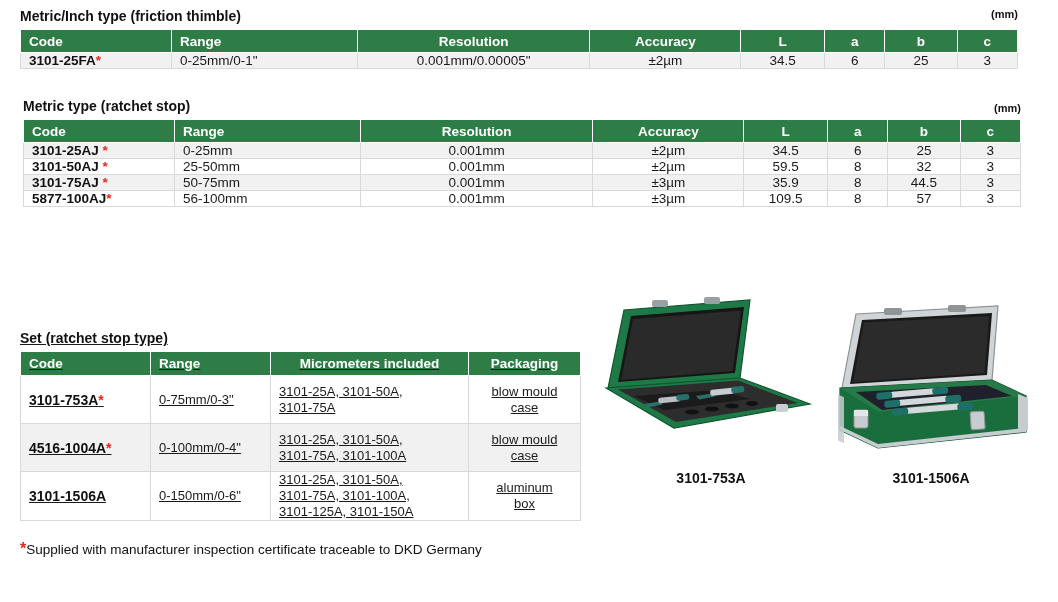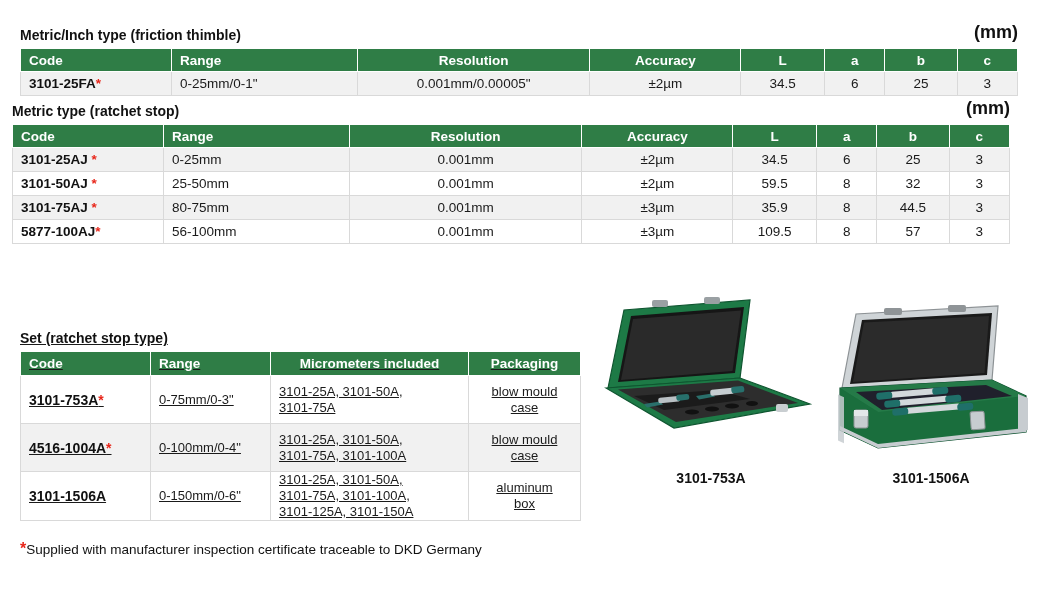--- a/index.html
+++ b/index.html
@@ -14,21 +14,21 @@
     color: #1a1a1a;
     overflow: hidden;
   }
 
   .section-title {
     font-size: 14px;
     font-weight: bold;
     color: #111;
   }
   .unit-note {
-    font-size: 18px;
+    font-size: 11px;
     font-weight: bold;
     color: #111;
   }
 
   table.spec {
     border-collapse: collapse;
     table-layout: fixed;
   }
   table.spec th {
     background: #2f7d46;
@@ -36,42 +36,42 @@
     font-size: 13.5px;
     font-weight: bold;
     height: 23px;
     padding: 1px 8px;
     border: 1px solid #ffffff;
     text-align: center;
   }
   table.spec th.left { text-align: left; }
   table.spec td {
     font-size: 13.5px;
-    height: 24px;
+    height: 16px;
     padding: 0 8px;
     border: 1px solid #d9d9d9;
     text-align: center;
     background: #ffffff;
   }
   table.spec tr.alt td { background: #f1f1f1; }
   table.spec td.code {
     font-weight: bold;
     text-align: left;
     color: #111;
   }
   table.spec td.left { text-align: left; }
   .ast { color: #e8261a; font-weight: bold; }
 
   
   #block1 { position: absolute; left: 20px; top: 8px; width: 1018px; }
-  #block1 .hdr-row { display: flex; justify-content: space-between; align-items: flex-end; width: 998px; margin-bottom: 5px; margin-top: 14px;}
+  #block1 .hdr-row { display: flex; justify-content: space-between; width: 998px; margin-bottom: 5px;}
   #tbl1 { width: 998px; }
 
   
-  #block2 { position: absolute; left: 12px; top: 98px; width: 1018px; }
+  #block2 { position: absolute; left: 23px; top: 98px; width: 1018px; }
   #block2 .hdr-row { display: flex; justify-content: space-between; align-items: flex-end; width: 998px; margin-bottom: 5px;}
   #tbl2 { width: 998px; }
 
   
   #block3 { position: absolute; left: 20px; top: 330px; width: 560px; text-decoration: underline; }
   #block3 .hdr-row { margin-bottom: 5px; }
   #tbl3 { width: 560px; }
   #tbl3 th { height: 24px; }
   #tbl3 td {
     height: 48px;
@@ -197,21 +197,21 @@
         <td class="left">25-50mm</td>
         <td>0.001mm</td>
         <td>±2µm</td>
         <td>59.5</td>
         <td>8</td>
         <td>32</td>
         <td>3</td>
       </tr>
       <tr class="alt">
         <td class="code"><span>3101-75AJ</span><span class="ast"> *</span></td>
-        <td class="left">80-75mm</td>
+        <td class="left">50-75mm</td>
         <td>0.001mm</td>
         <td>±3µm</td>
         <td>35.9</td>
         <td>8</td>
         <td>44.5</td>
         <td>3</td>
       </tr>
       <tr>
         <td class="code"><span>5877-100AJ</span><span class="ast">*</span></td>
         <td class="left">56-100mm</td>

